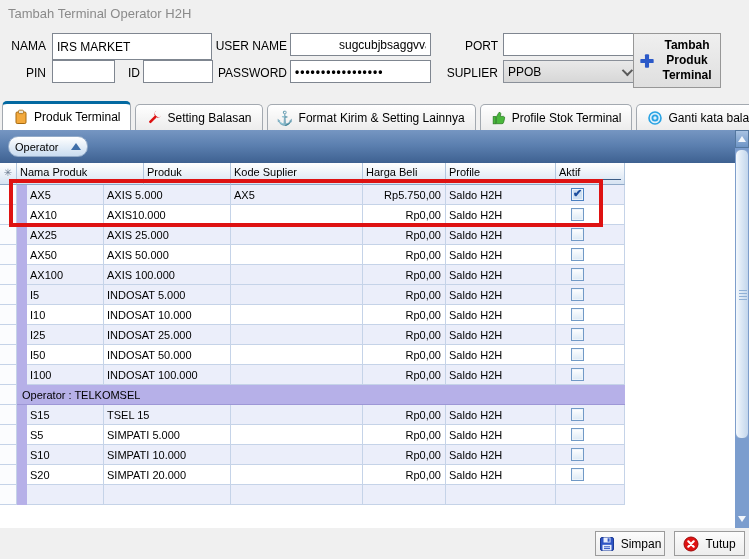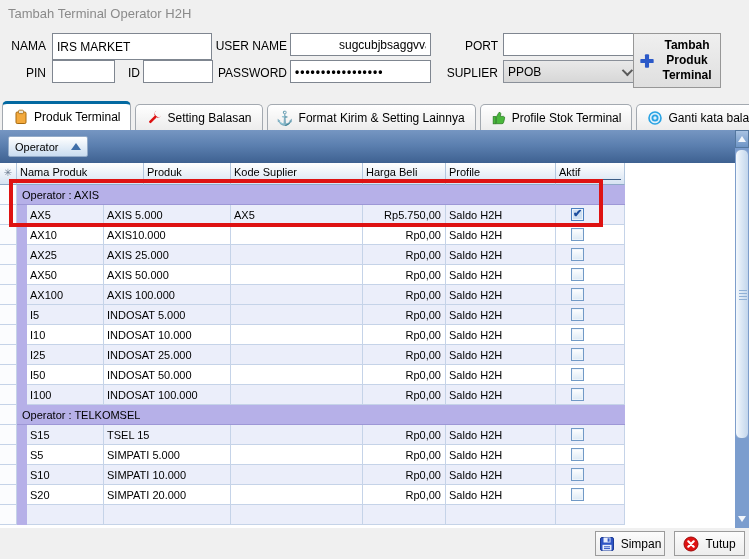--- a/index.html
+++ b/index.html
@@ -51,21 +51,21 @@
   }
   .ticon { width: 16px; height: 16px; display: inline-flex; align-items: center; justify-content: center; }
   .anchor-glyph { color: #1878c8; font-size: 14px; line-height: 14px; }
 
   
   .grid { left: 0; top: 130px; width: 735px; height: 398px; background: #fff; overflow: hidden; }
   .group-panel { left: 0; top: 0; width: 735px; height: 33px;
     background: linear-gradient(#7696c2 0%, #5c80b0 45%, #3e6191 100%); }
   .chip {
     position: absolute; left: 8px; top: 6px; width: 80px; height: 21px;
-    background: linear-gradient(#ffffff,#c9dcf0); border: 1px solid #93abc9; border-radius: 2px;
+    background: linear-gradient(#ffffff,#c9dcf0); border: 1px solid #93abc9; border-radius: 10px;
     display: flex; align-items: center; padding: 0 6px; font-size: 11px; gap: 6px;
   }
   .chip .sort-asc { width: 0; height: 0; margin-left: auto;
     border-left: 5px solid transparent; border-right: 5px solid transparent;
     border-bottom: 7px solid #3f6ea8; }
 
   .hdr { position: absolute; left: 0; top: 33px; width: 625px; height: 22px; display: flex; }
   .hcell {
     background: linear-gradient(#ffffff 0%, #e9f0f8 55%, #d6e3f2 100%);
     border-right: 1px solid #b3c6dd; border-bottom: 1px solid #8fa9c8;
@@ -225,24 +225,20 @@
         <span class="cap">Harga Beli</span>
       </div>
     <div class="hcell h-profile">
         <span class="cap">Profile</span>
       </div>
     <div class="hcell h-aktif">
         <span class="cap">Aktif</span>
       </div>
   </div>
   <div class="gbody">
-      <div class="grow lavender">
-        <div class="icell"></div>
-        <div class="glabel">Operator : AXIS</div>
-      </div>
       <div class="drow alt">
         <div class="icell"></div>
         <div class="indent"></div>
         <div class="c c-produk">AX5</div>
         <div class="c c-nama">AXIS 5.000</div>
         <div class="c c-kode">AX5</div>
         <div class="c c-harga">Rp5.750,00</div>
         <div class="c c-profile">Saldo H2H</div>
         <div class="c c-aktif">
           <div class="cb checked"></div>

